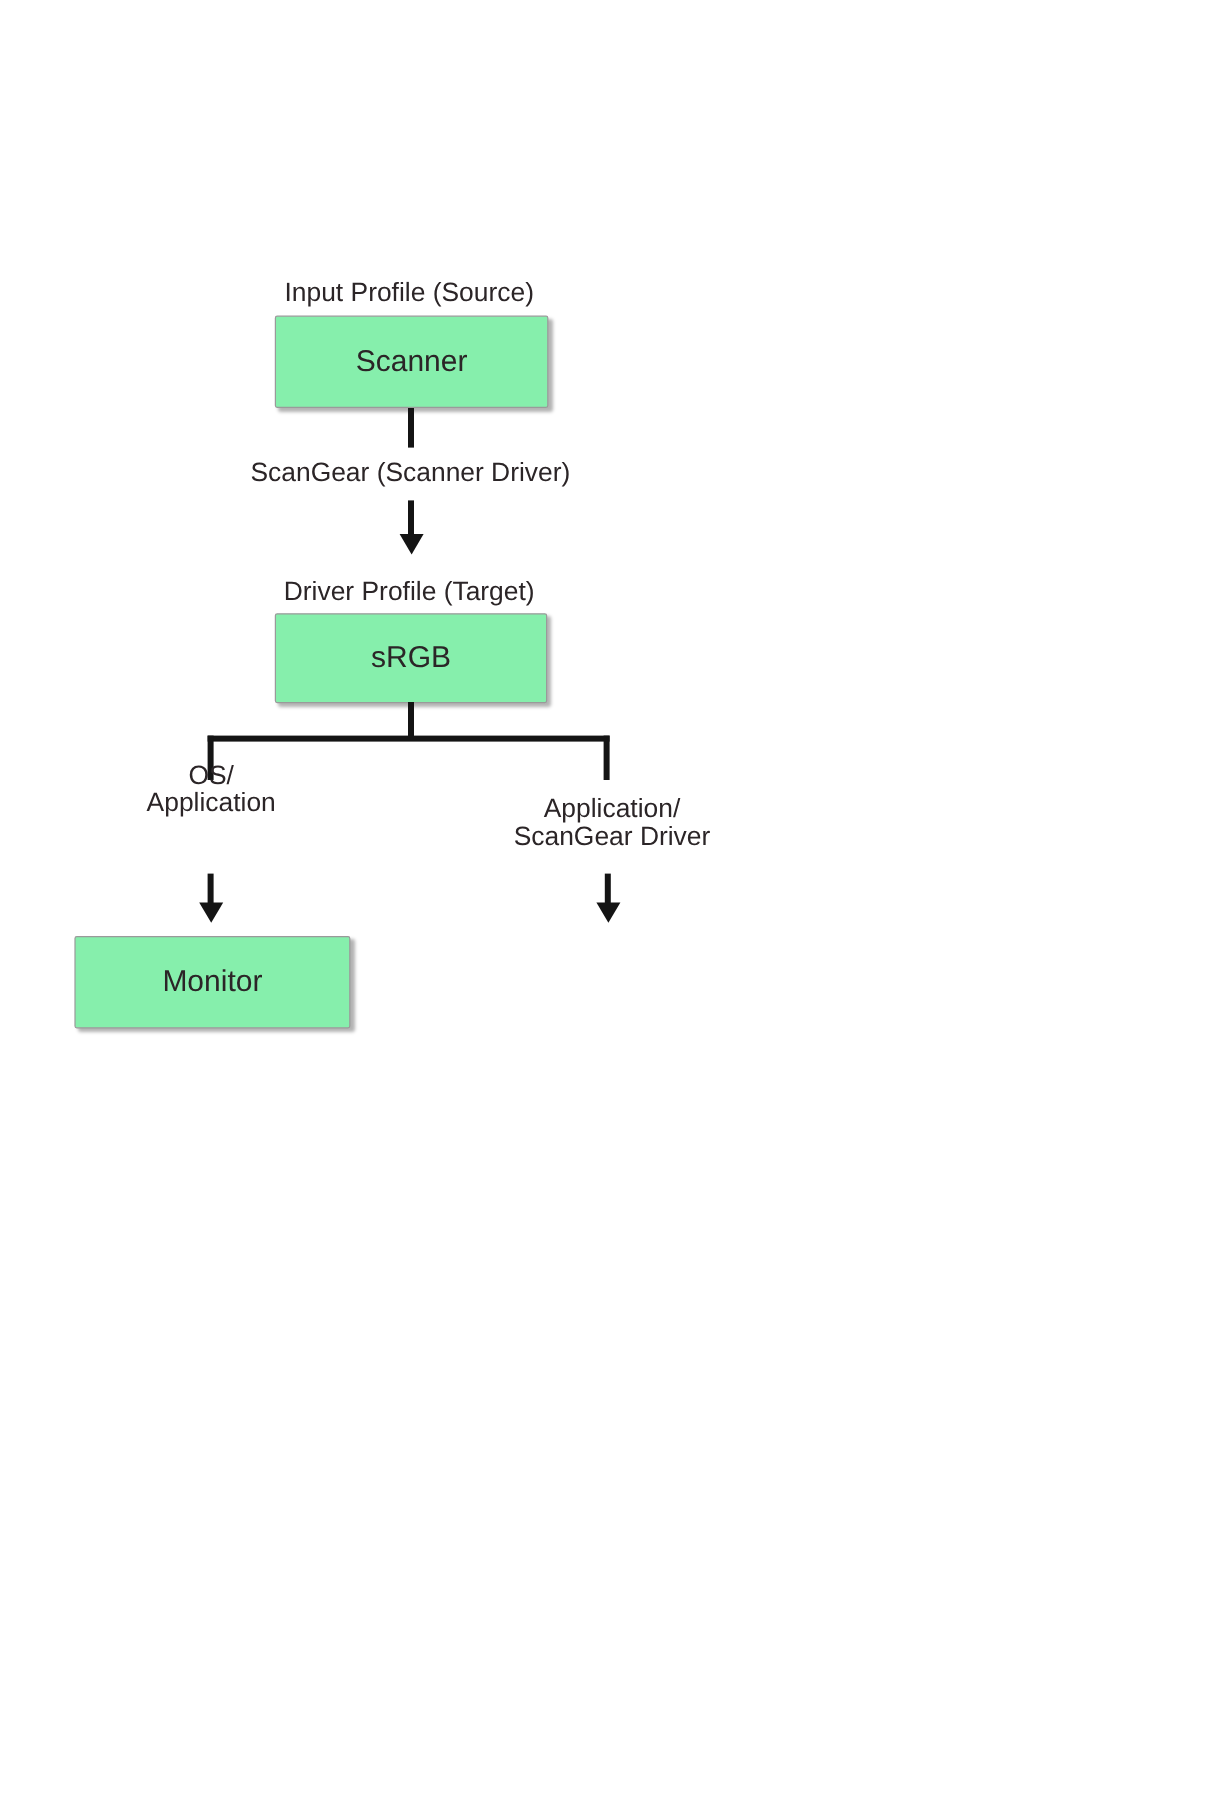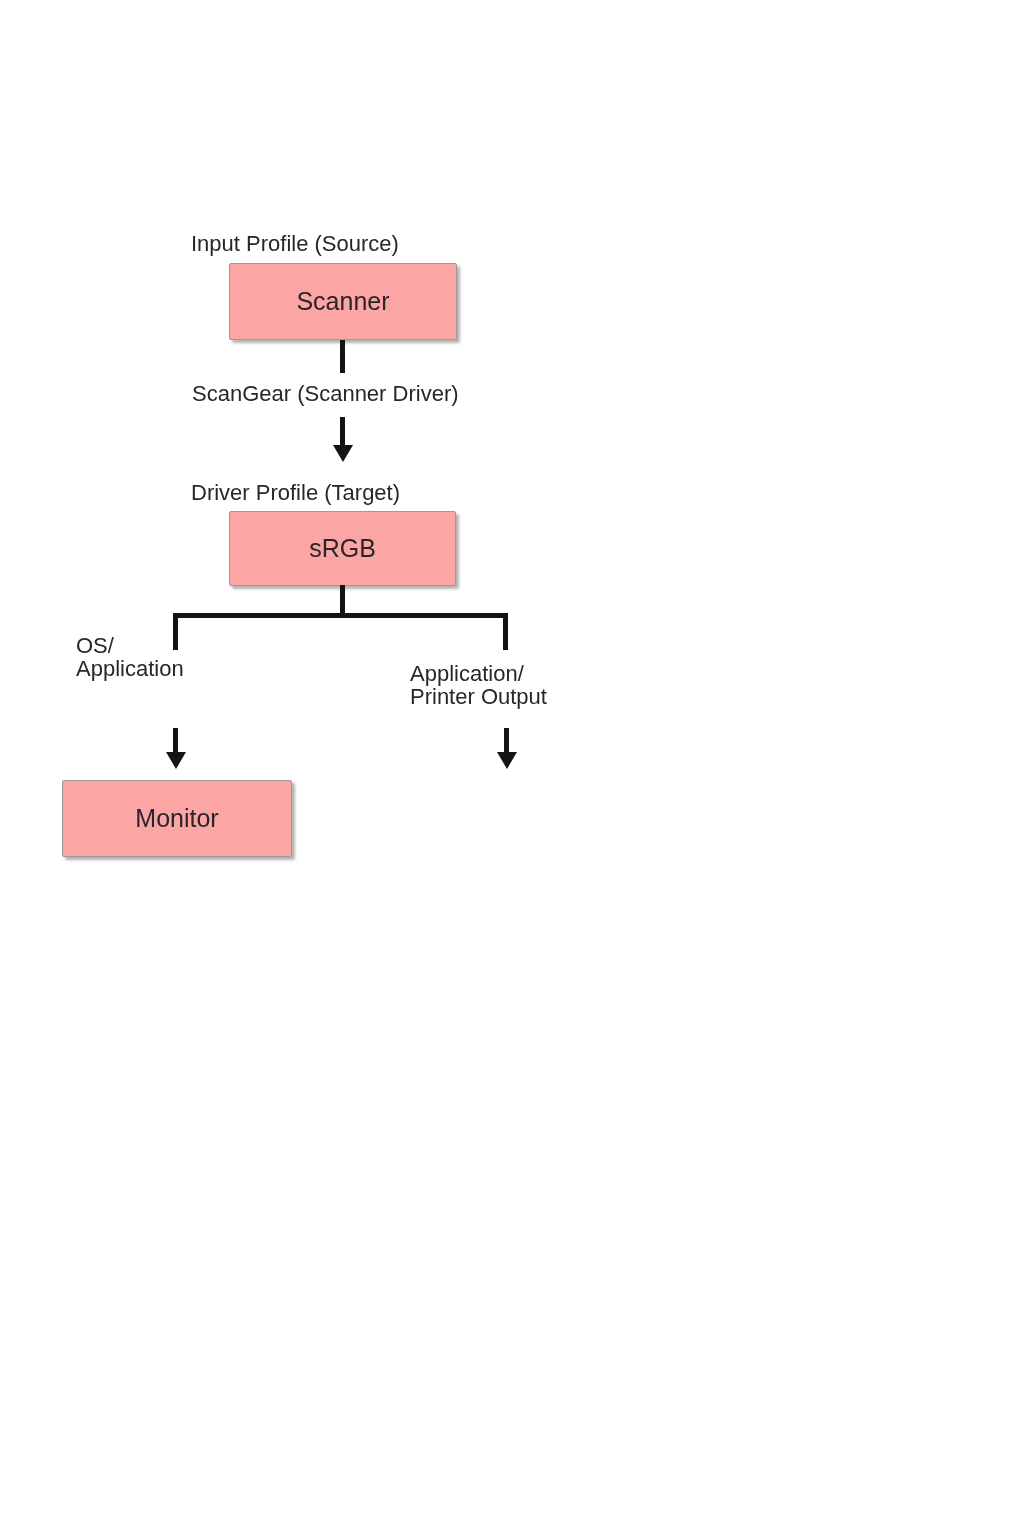--- a/index.html
+++ b/index.html
@@ -12,30 +12,31 @@
     width: 1021px;
     height: 1514px;
     background: #ffffff;
     font-family: "Liberation Sans", sans-serif;
     color: #2b2527;
     overflow: hidden;
   }
   
   .flow-label {
     position: absolute;
+    text-align: center;
     font-size: 22px;
     line-height: 24px;
     color: #2b2527;
     white-space: nowrap;
   }
   .flow-label.two-line { white-space: normal; line-height: 23px; }
   
   .node-box {
     position: absolute;
-    background: #fca5a5;
+    background: #86efac;
     border: 1px solid #9a9a9a;
     border-radius: 2px;
     box-shadow: 3px 3px 3px rgba(0,0,0,0.30);
     display: flex;
     align-items: center;
     justify-content: center;
     font-size: 25px;
     color: #2b2527;
     box-sizing: border-box;
   }
@@ -104,21 +105,21 @@
   <div class="line" id="conn-branch-left"></div>
   <div class="line" id="conn-branch-right"></div>
 
   <div class="flow-label two-line" id="label-os-application">
     <span>OS/</span><br>
     <span>Application</span>
   </div>
 
   <div class="flow-label two-line" id="label-app-printer-drv">
     <span>Application/</span><br>
-    <span>Printer Output</span>
+    <span>ScanGear Driver</span>
   </div>
 
   <div class="line" id="arrow-left-shaft"></div>
   <div class="arrow-head" id="arrow-left-head"></div>
 
   <div class="line" id="arrow-right-shaft"></div>
   <div class="arrow-head" id="arrow-right-head"></div>
 
   <div class="node-box" id="node-monitor">
     <span>Monitor</span>

